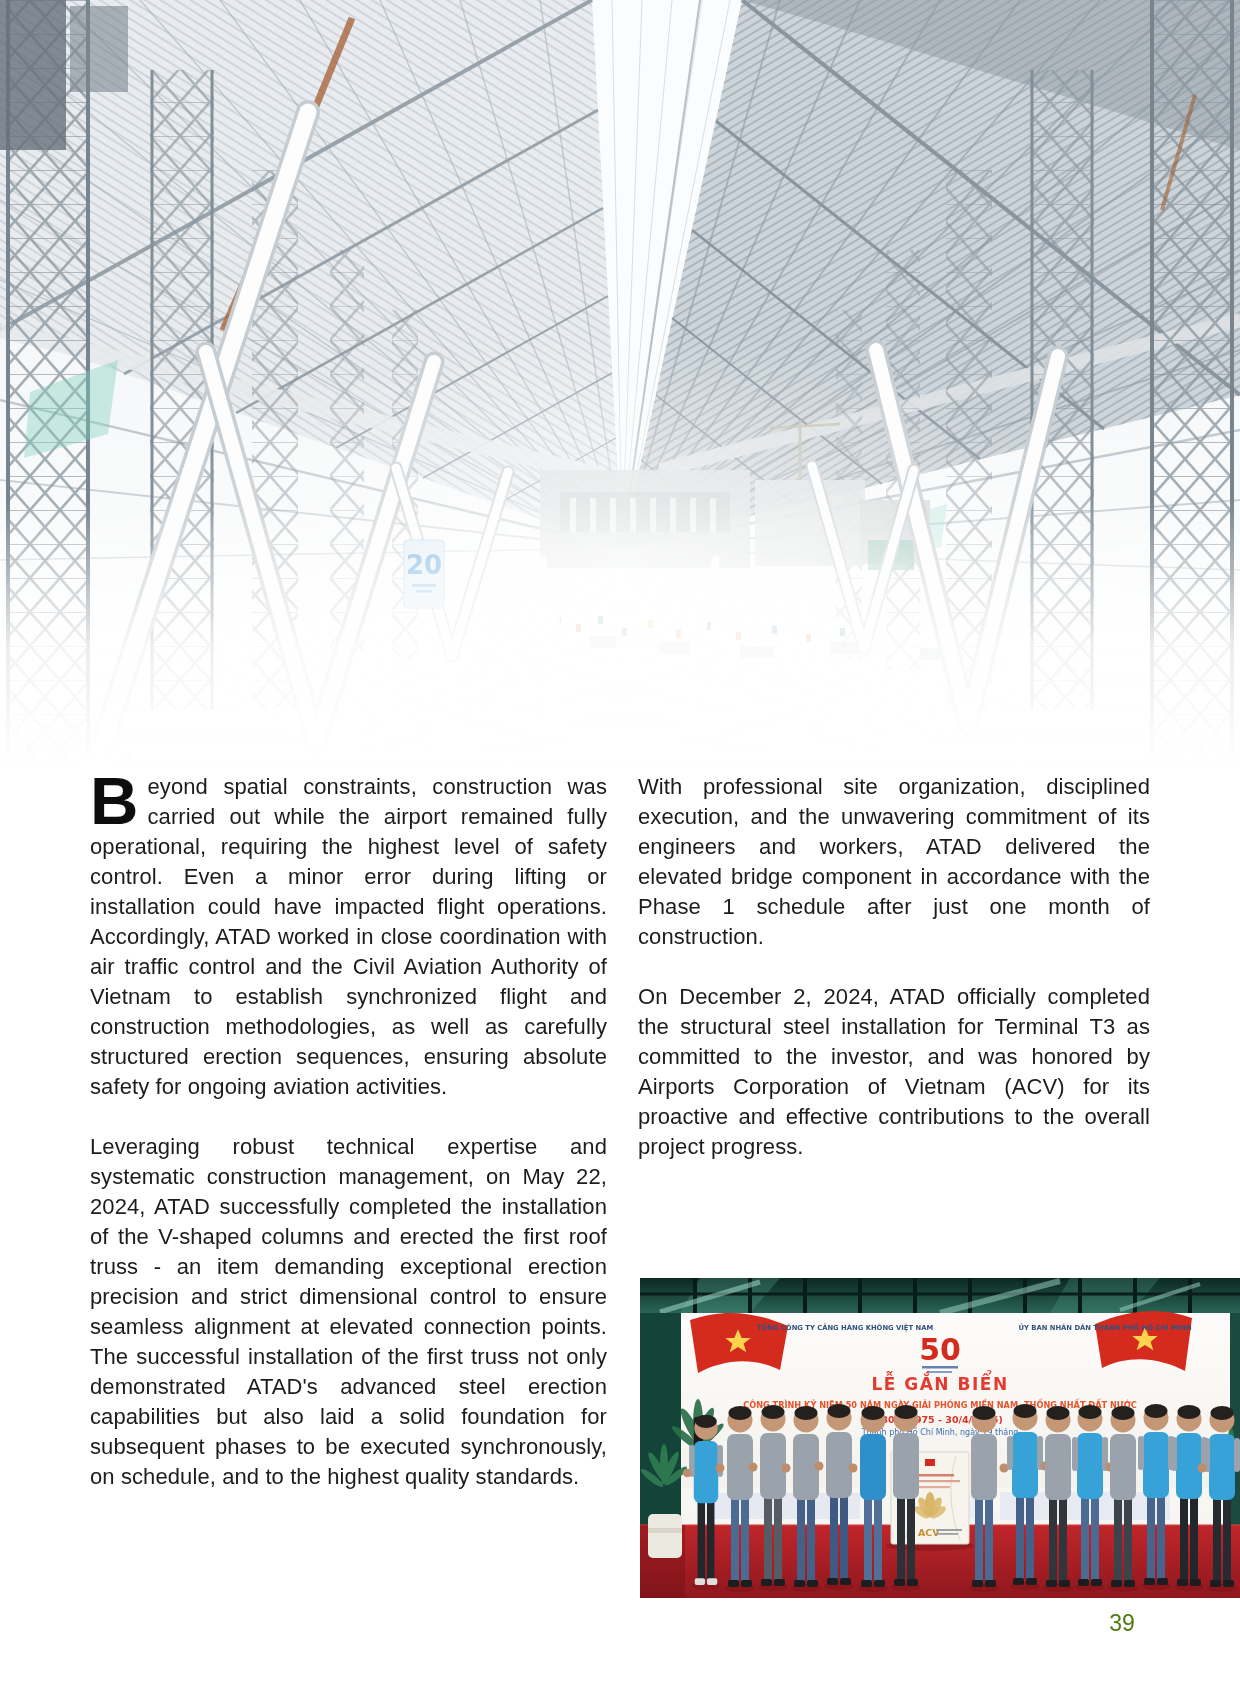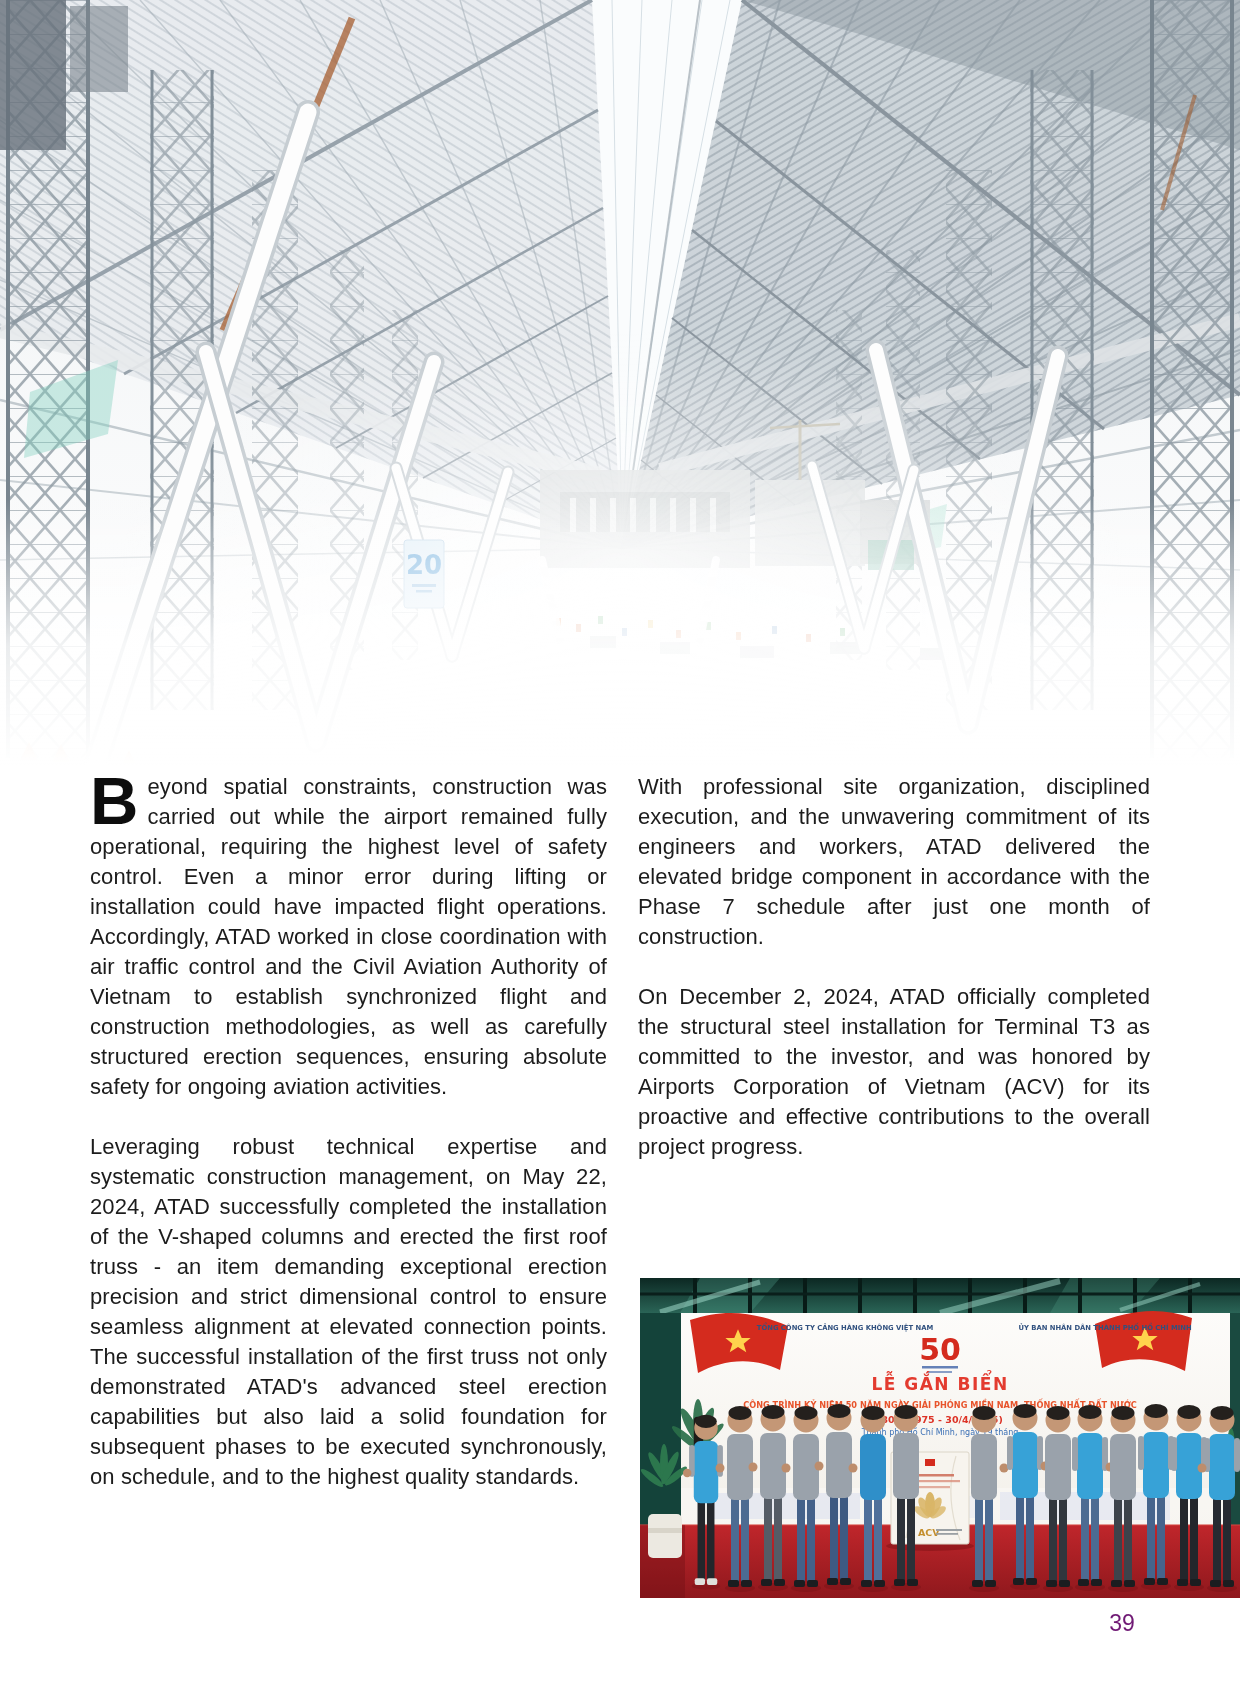--- a/index.html
+++ b/index.html
@@ -8,21 +8,21 @@
   .hero { position:absolute; top:0; left:0; display:block; }
   .ceremony { position:absolute; top:1278px; left:640px; display:block; }
   .col { position:absolute; top:772px; font-size:22px; line-height:30px; color:#1c1c1c;
          text-align:justify; letter-spacing:0.1px; }
   .col p { margin:0 0 30px 0; }
   .col-left  { left:90px;  width:517px; }
   .col-right { left:638px; width:512px; }
   .dropcap { float:left; font-weight:bold; font-size:67px; line-height:51px;
              padding:3px 9px 0 0; color:#0d0d0d; }
   .pageno { position:absolute; top:1610px; left:1092px; width:60px; text-align:center;
-            font-size:23px; color:#701a75; }
+            font-size:23px; color:#4d7c0f; }
   svg text { font-family:"DejaVu Sans", sans-serif; }
 </style>
 </head>
 <body>
 
 <div class="page">
 
   <svg class="hero" width="1240" height="765" viewBox="0 0 1240 765">
     <defs>
       <linearGradient id="sky" x1="0" y1="0" x2="0" y2="1">
@@ -227,21 +227,21 @@
     <ellipse cx="622" cy="560" rx="500" ry="230" fill="url(#haze)"></ellipse>
     <rect x="0" y="500" width="1240" height="265" fill="url(#fadeW)"></rect>
   </svg>
 
   <div class="col col-left">
     <p><span class="dropcap">B</span><span>eyond spatial constraints, construction was carried out while the airport remained fully operational, requiring the highest level of safety control. Even a minor error during lifting or installation could have impacted flight operations. Accordingly, ATAD worked in close coordination with air traffic control and the Civil Aviation Authority of Vietnam to establish synchronized flight and construction methodologies, as well as carefully structured erection sequences, ensuring absolute safety for ongoing aviation activities.</span></p>
     <p>Leveraging robust technical expertise and systematic construction management, on May 22, 2024, ATAD successfully completed the installation of the V-shaped columns and erected the first roof truss - an item demanding exceptional erection precision and strict dimensional control to ensure seamless alignment at elevated connection points. The successful installation of the first truss not only demonstrated ATAD's advanced steel erection capabilities but also laid a solid foundation for subsequent phases to be executed synchronously, on schedule, and to the highest quality standards.</p>
   </div>
 
   <div class="col col-right">
-    <p>With professional site organization, disciplined execution, and the unwavering commitment of its engineers and workers, ATAD delivered the elevated bridge component in accordance with the Phase 7 schedule after just one month of construction.</p>
+    <p>With professional site organization, disciplined execution, and the unwavering commitment of its engineers and workers, ATAD delivered the elevated bridge component in accordance with the Phase 1 schedule after just one month of construction.</p>
     <p>On December 2, 2024, ATAD officially completed the structural steel installation for Terminal T3 as committed to the investor, and was honored by Airports Corporation of Vietnam (ACV) for its proactive and effective contributions to the overall project progress.</p>
   </div>
 
   <svg class="ceremony" width="600" height="320" viewBox="0 0 600 320">
     <defs>
       <linearGradient id="glassG" x1="0" y1="0" x2="0" y2="1">
         <stop offset="0" stop-color="#0c2823"></stop>
           <stop offset="1" stop-color="#2a6456"></stop>
       </linearGradient>
       <linearGradient id="carpetG" x1="0" y1="0" x2="0" y2="1">

